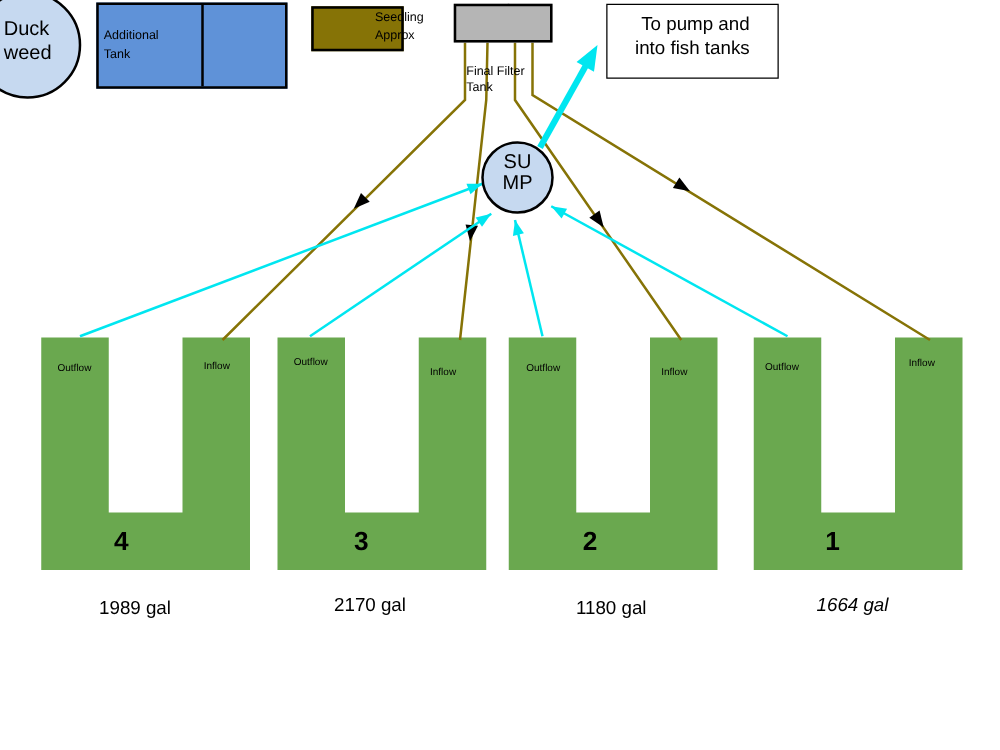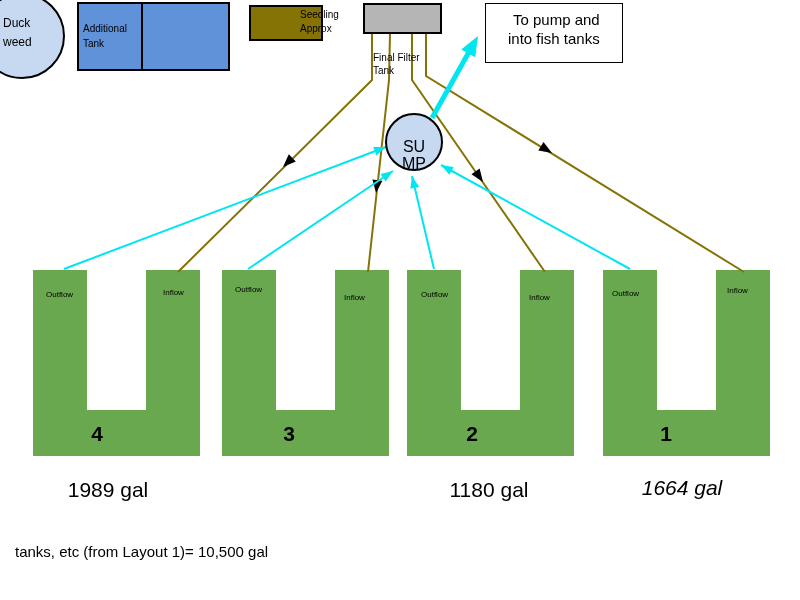--- a/index.html
+++ b/index.html
@@ -5,21 +5,21 @@
   html,body{margin:0;padding:0;background:#fff;}
   .stage{position:relative;width:800px;height:600px;background:#fff;overflow:hidden;
          font-family:"Liberation Sans", sans-serif;color:#000;}
   .stage svg{position:absolute;left:0;top:0;}
   .box{position:absolute;border:2px solid #000;box-sizing:border-box;}
   .ln{display:block;}
   .lbl{position:absolute;white-space:nowrap;}
   .boxtext{font-size:10px;line-height:15px;}
   .flowlbl{font-size:8px;line-height:9px;}
   .tanknum{font-size:21px;font-weight:bold;text-align:center;width:40px;}
-  .vol{font-size:21px;text-align:center;width:120px;}
+  .vol{font-size:15px;text-align:center;width:120px;}
   .circle{border-radius:50%;}
   .bluecells{display:flex;}
   .bluecells .cell{box-sizing:border-box;padding:3px 4px;}
   .bluecells .cell.first{border-right:2px solid #000;}
 </style>
 </head>
 <body>
 
 <div class="stage">
 
@@ -48,27 +48,27 @@
     <line x1="434" y1="269" x2="412" y2="176" stroke="var(--cyan)" stroke-width="2"></line>
     <polygon fill="var(--cyan)" points="0,0 -12,-4.5 -12,4.5" transform="translate(412,176) rotate(-103.2)"></polygon>
     <line x1="630" y1="269" x2="441" y2="165" stroke="var(--cyan)" stroke-width="2"></line>
     <polygon fill="var(--cyan)" points="0,0 -12,-4.5 -12,4.5" transform="translate(441,165) rotate(-150.9)"></polygon>
 
     <line x1="432" y1="118" x2="474" y2="43" stroke="var(--cyan)" stroke-width="5"></line>
     <polygon fill="var(--cyan)" points="0,0 -20,-8 -20,8" transform="translate(478,36) rotate(-60.7)"></polygon>
   </svg>
 
   <div class="box circle" style="left:-21px;top:-7px;width:86px;height:86px;background:var(--light-blue);"></div>
-  <div class="lbl boxtext" style="left:3px;top:14px;line-height:19px;font-size:12px;">
+  <div class="lbl boxtext" style="left:3px;top:14px;line-height:19px;font-size:16px;">
     <span class="ln">Duck</span>
     <span class="ln">weed</span>
   </div>
 
   <div class="box bluecells" style="left:77px;top:2px;width:153px;height:69px;background:var(--box-blue);">
-    <div class="cell first boxtext" style="width:64px;padding-top:17px;">
+    <div class="cell first boxtext" style="width:84px;padding-top:17px;">
       <span class="ln">Additional</span>
       <span class="ln">Tank</span>
     </div>
   </div>
 
   <div class="box" style="left:249px;top:5px;width:74px;height:36px;background:var(--dark-yellow);"></div>
   <div class="lbl boxtext" style="left:256px;top:8px;line-height:14px;margin-left:44px;">
     <span class="ln">Seedling</span>
     <span class="ln">Approx</span>
   </div>
@@ -79,41 +79,41 @@
     <span class="ln">Tank</span>
   </div>
 
   <div class="box" style="left:485px;top:3px;width:138px;height:60px;border-width:1px;background:#fff;"></div>
   <div class="lbl" style="left:508px;top:10px;font-size:15px;line-height:19px;text-align:right;">
     <span class="ln">To pump and</span>
     <span class="ln">into fish tanks</span>
   </div>
 
   <div class="box circle" style="left:385px;top:113px;width:58px;height:58px;background:var(--light-blue);"></div>
-  <div class="lbl" style="left:385px;top:138px;width:58px;text-align:center;font-size:16px;line-height:17px;">
+  <div class="lbl" style="left:385px;top:121px;width:58px;text-align:center;font-size:16px;line-height:17px;">
     <span class="ln">SU</span>
     <span class="ln">MP</span>
   </div>
 
   <div class="lbl flowlbl" style="left:46px;top:290px;">Outflow</div>
   <div class="lbl flowlbl" style="left:163px;top:288px;">Inflow</div>
   <div class="lbl tanknum" style="left:77px;top:422px;">4</div>
   <div class="lbl vol" style="left:48px;top:478px;">1989 gal</div>
 
   <div class="lbl flowlbl" style="left:235px;top:285px;">Outflow</div>
   <div class="lbl flowlbl" style="left:344px;top:293px;">Inflow</div>
   <div class="lbl tanknum" style="left:269px;top:422px;">3</div>
+  <div class="lbl vol" style="left:236px;top:476px;">2170 gal</div>
 
   <div class="lbl flowlbl" style="left:421px;top:290px;">Outflow</div>
   <div class="lbl flowlbl" style="left:529px;top:293px;">Inflow</div>
   <div class="lbl tanknum" style="left:452px;top:422px;">2</div>
   <div class="lbl vol" style="left:429px;top:478px;">1180 gal</div>
 
   <div class="lbl flowlbl" style="left:612px;top:289px;">Outflow</div>
   <div class="lbl flowlbl" style="left:727px;top:286px;">Inflow</div>
   <div class="lbl tanknum" style="left:646px;top:422px;">1</div>
   <div class="lbl vol" style="left:622px;top:476px;font-style:italic;">1664 gal</div>
 
   <div class="lbl" style="left:15px;top:542px;font-size:15px;line-height:19px;">
-    <span class="ln">tanks, etc (from Layout 1)= 10,500 gal</span>
   </div>
 
 </div>
 
 </body></html>

